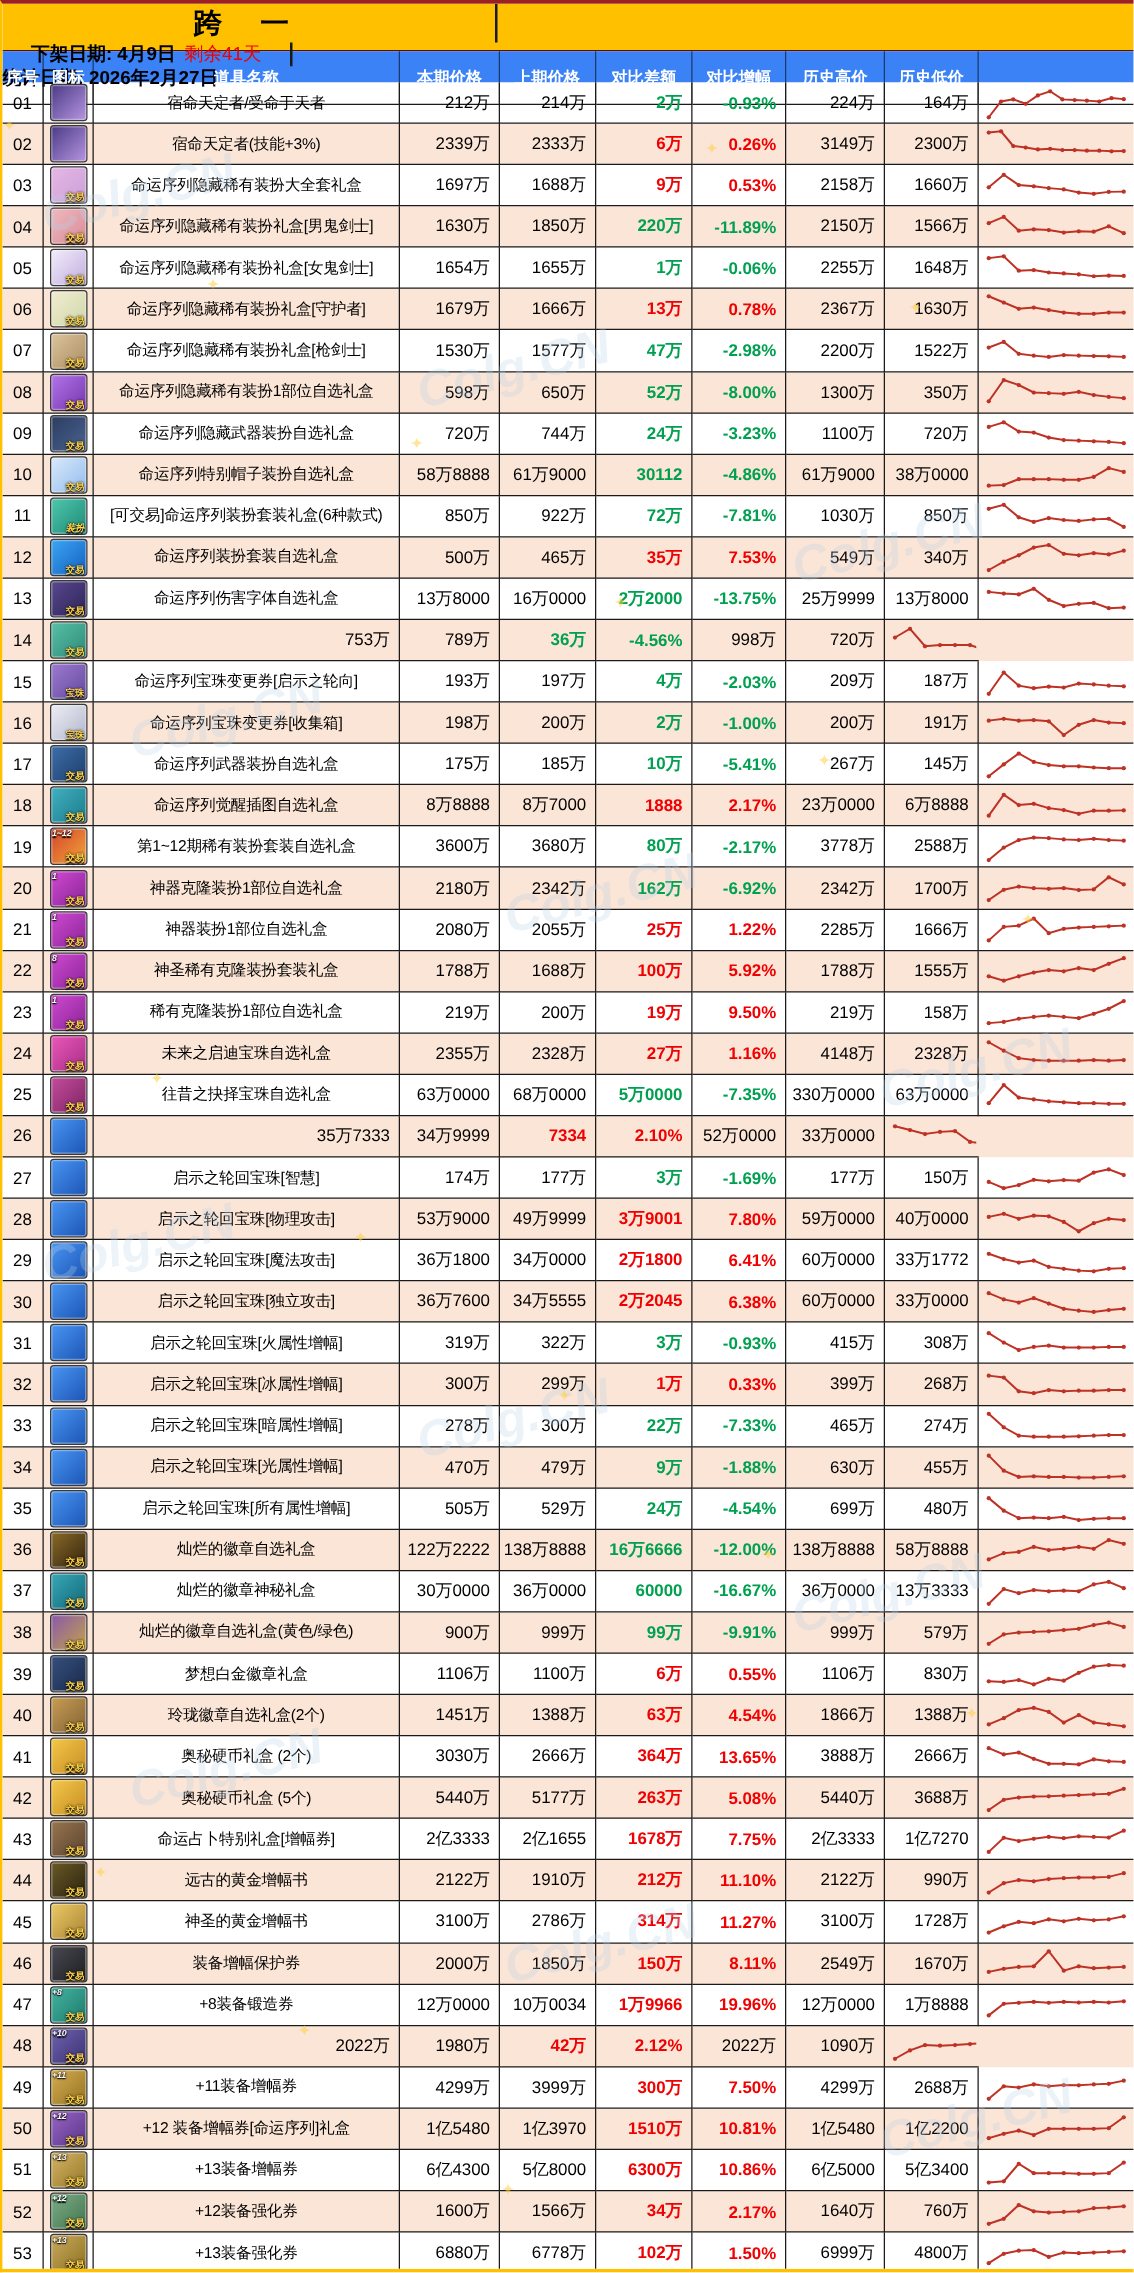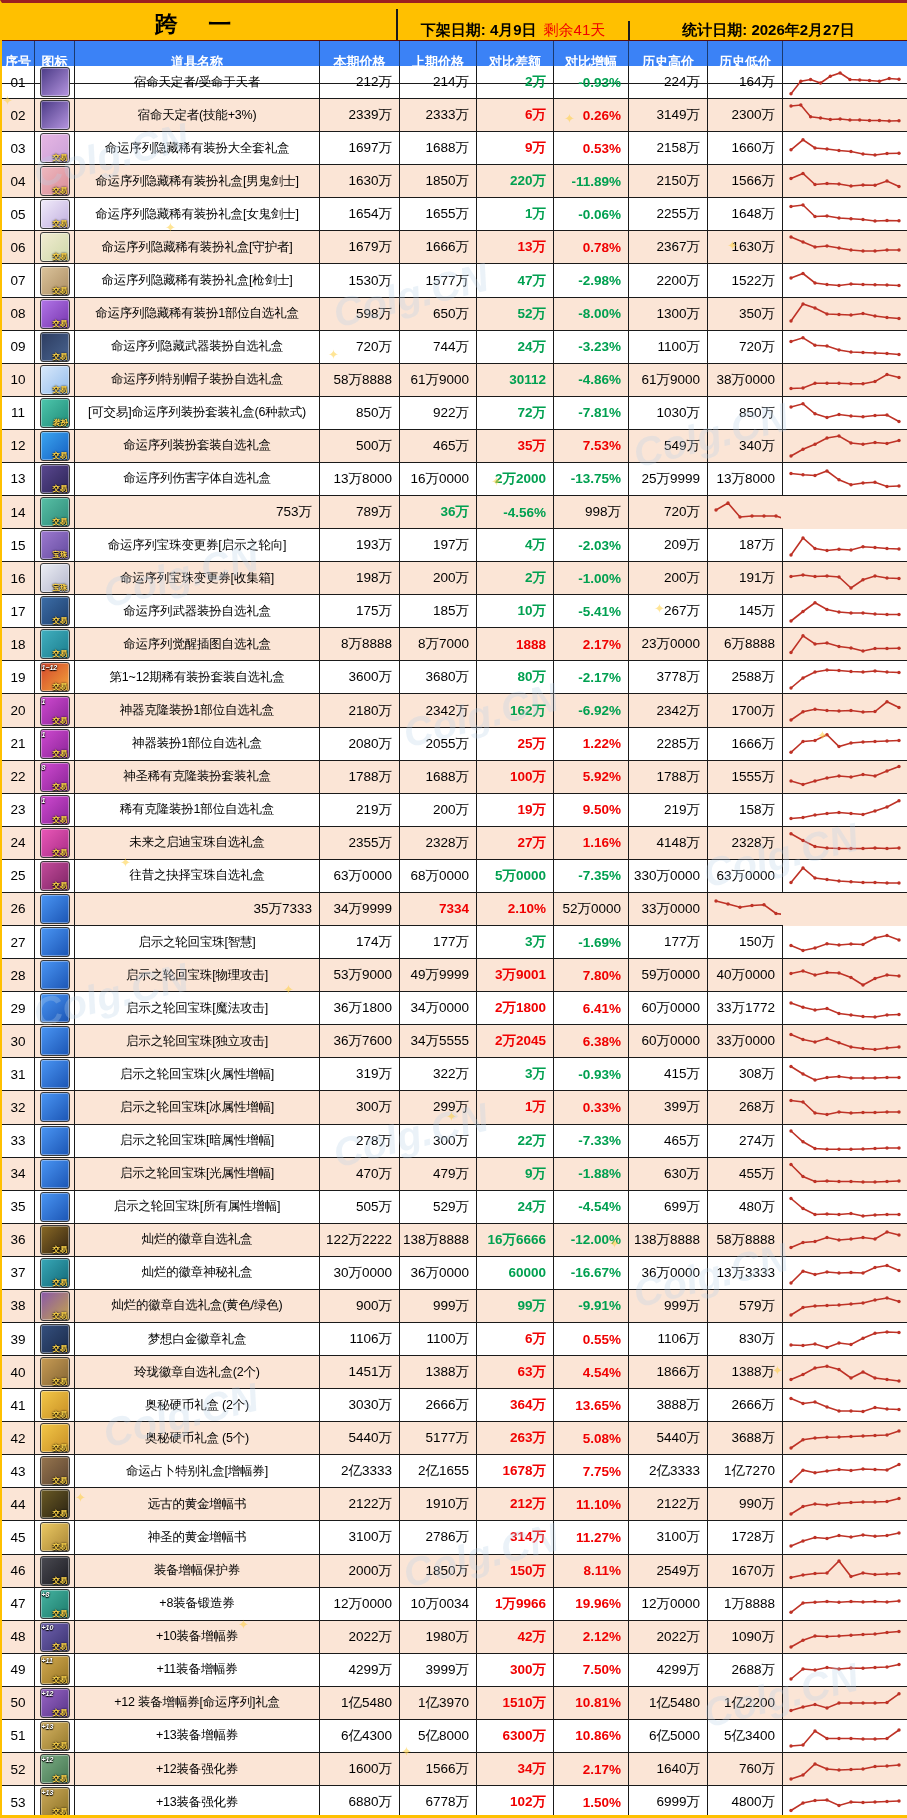--- a/index.html
+++ b/index.html
@@ -1,20 +1,20 @@
 <!DOCTYPE html>
 <html><head>
 <meta charset="utf-8">
 <style>
   html,body{margin:0;padding:0;background:#ffffff;font-family:"Liberation Sans","DejaVu Sans",sans-serif;}
   .wrap{position:relative;width:907px;height:1818px;box-sizing:border-box;
         border-top:3px solid #9c2020;border-left:2px solid #ffc000;border-bottom:3px solid #ffc000;
         overflow:hidden;background:#fff;}
   
-  .titlebar{height:37px;background:#ffc000;display:flex;align-items:flex-end;border-bottom:1px solid #5a0d0d;}
+  .titlebar{height:37px;background:#ffc000;display:flex;align-items:flex-start;border-bottom:1px solid #5a0d0d;flex-direction:column;}
   .tsec{display:flex;align-items:center;justify-content:center;font-weight:bold;color:#000;}
   .tsec1{width:394px;font-size:23px;letter-spacing:12px;border-right:2px solid #1a1a1a;}
   .tsec2{width:230px;font-size:15px;border-right:2px solid #1a1a1a;}
   .tsec3{flex:1;font-size:15px;}
   .remaining{color:#f00000;margin-left:7px;font-weight:normal;}
   
   .headrow{height:25px;background:#3b82f6;display:grid;grid-template-columns:33px 40px 245px 80px 77px 77px 75px 79px 75px 1fr;}
   .hcell{display:flex;align-items:center;justify-content:center;color:#fff;font-weight:bold;font-size:13px;
          border-right:1px solid rgba(0,0,0,.55);border-bottom:1px solid #1a1a1a;box-sizing:border-box;}
   .hcell:last-child{border-right:none;margin-top:24px;}
@@ -1466,21 +1466,20 @@
         </div>
       </div>
       <div class="row alt">
         <div class="cell c-center num">48</div>
         <div class="cell c-center">
           <div class="icon" style="background: linear-gradient(135deg, rgb(112, 98, 176), rgb(58, 50, 112));">
             <span class="badge">+10</span>
             <span class="tag">交易</span>
           </div>
         </div>
-        <div class="cell name">+10装备增幅券</div>
         <div class="cell c-right num">2022万</div>
         <div class="cell c-right num">1980万</div>
         <div class="cell c-right num up">42万</div>
         <div class="cell c-right num up">2.12%</div>
         <div class="cell c-right num">2022万</div>
         <div class="cell c-right num">1090万</div>
         <div class="cell trendcell c-center">
           <svg width="120" height="31">
             <polyline points="6.0,26.0 18.0,19.3 30.0,15.0 42.0,15.5 54.0,15.0 66.0,14.2 78.0,13.5 90.0,13.0 102.0,11.5 114.0,10.5" fill="none" stroke="#be3226" stroke-width="1.6"></polyline>
             <circle cx="6.0" cy="26.0" r="1.7" fill="#be3226"></circle>

